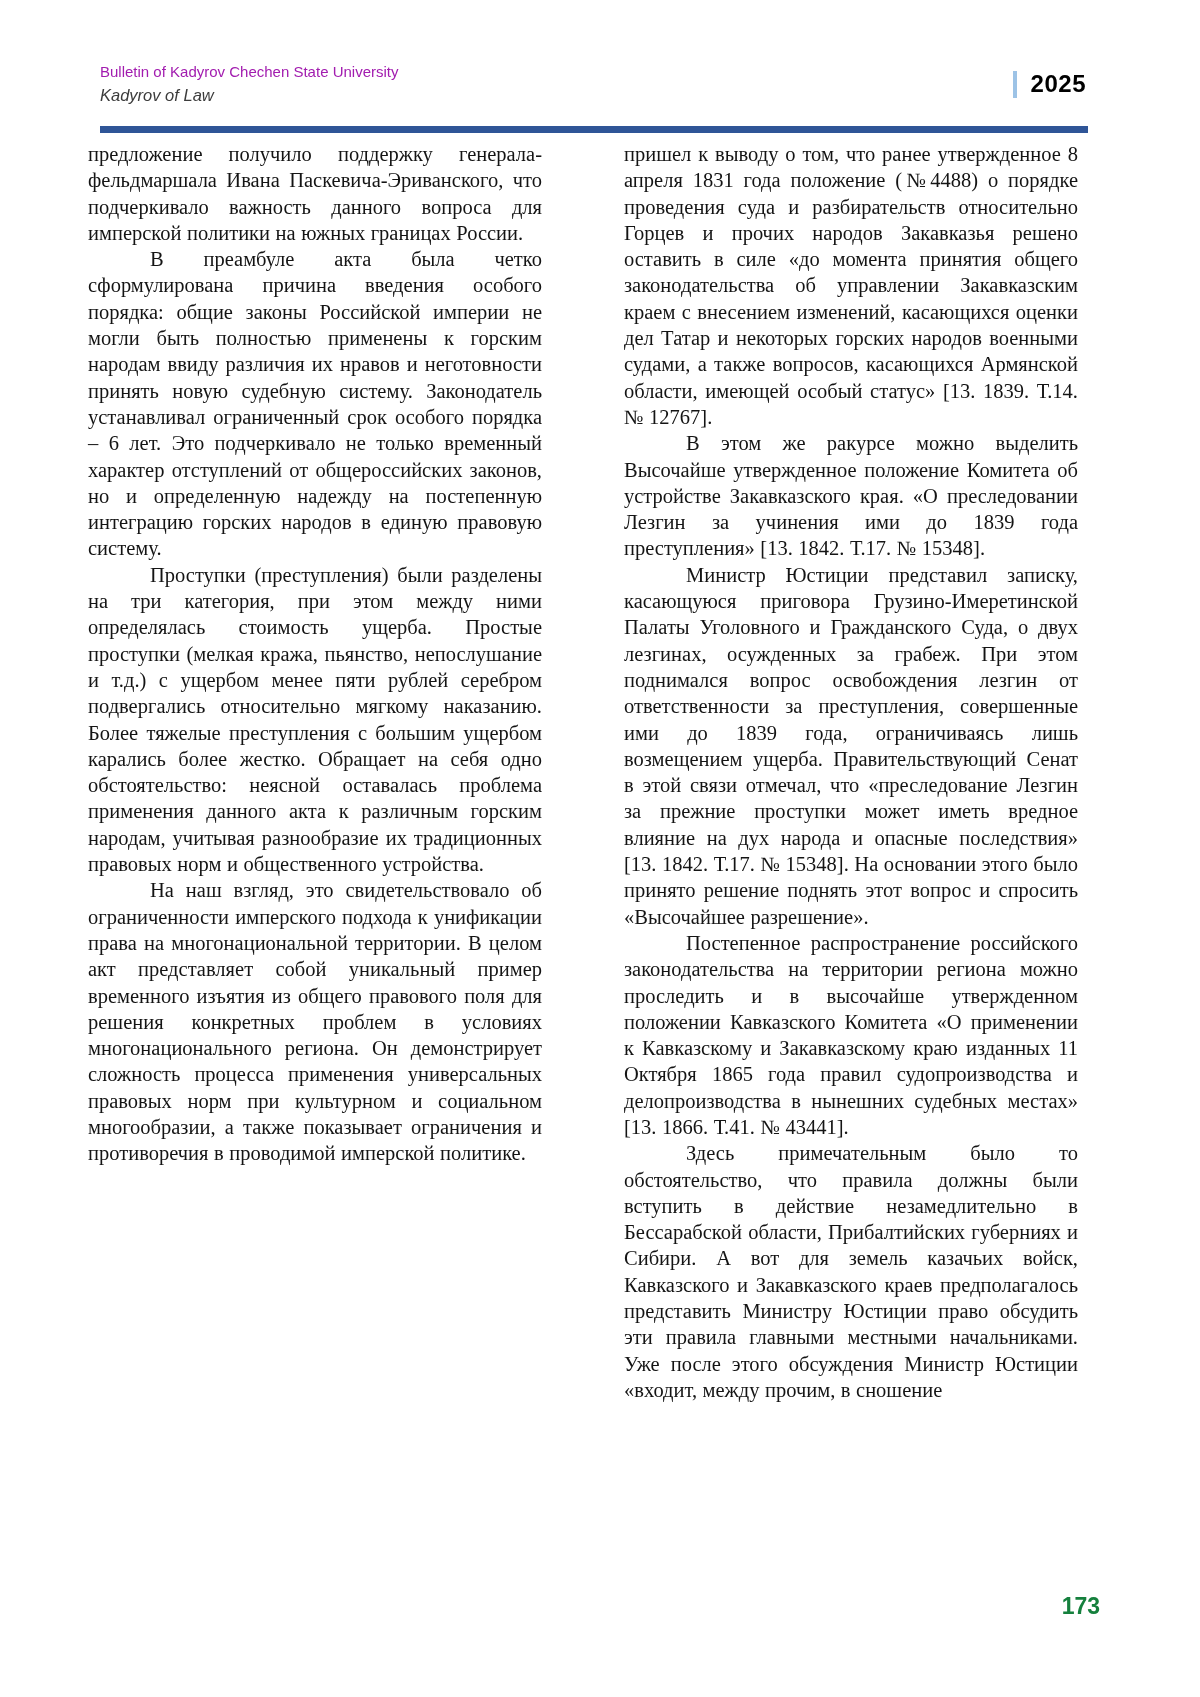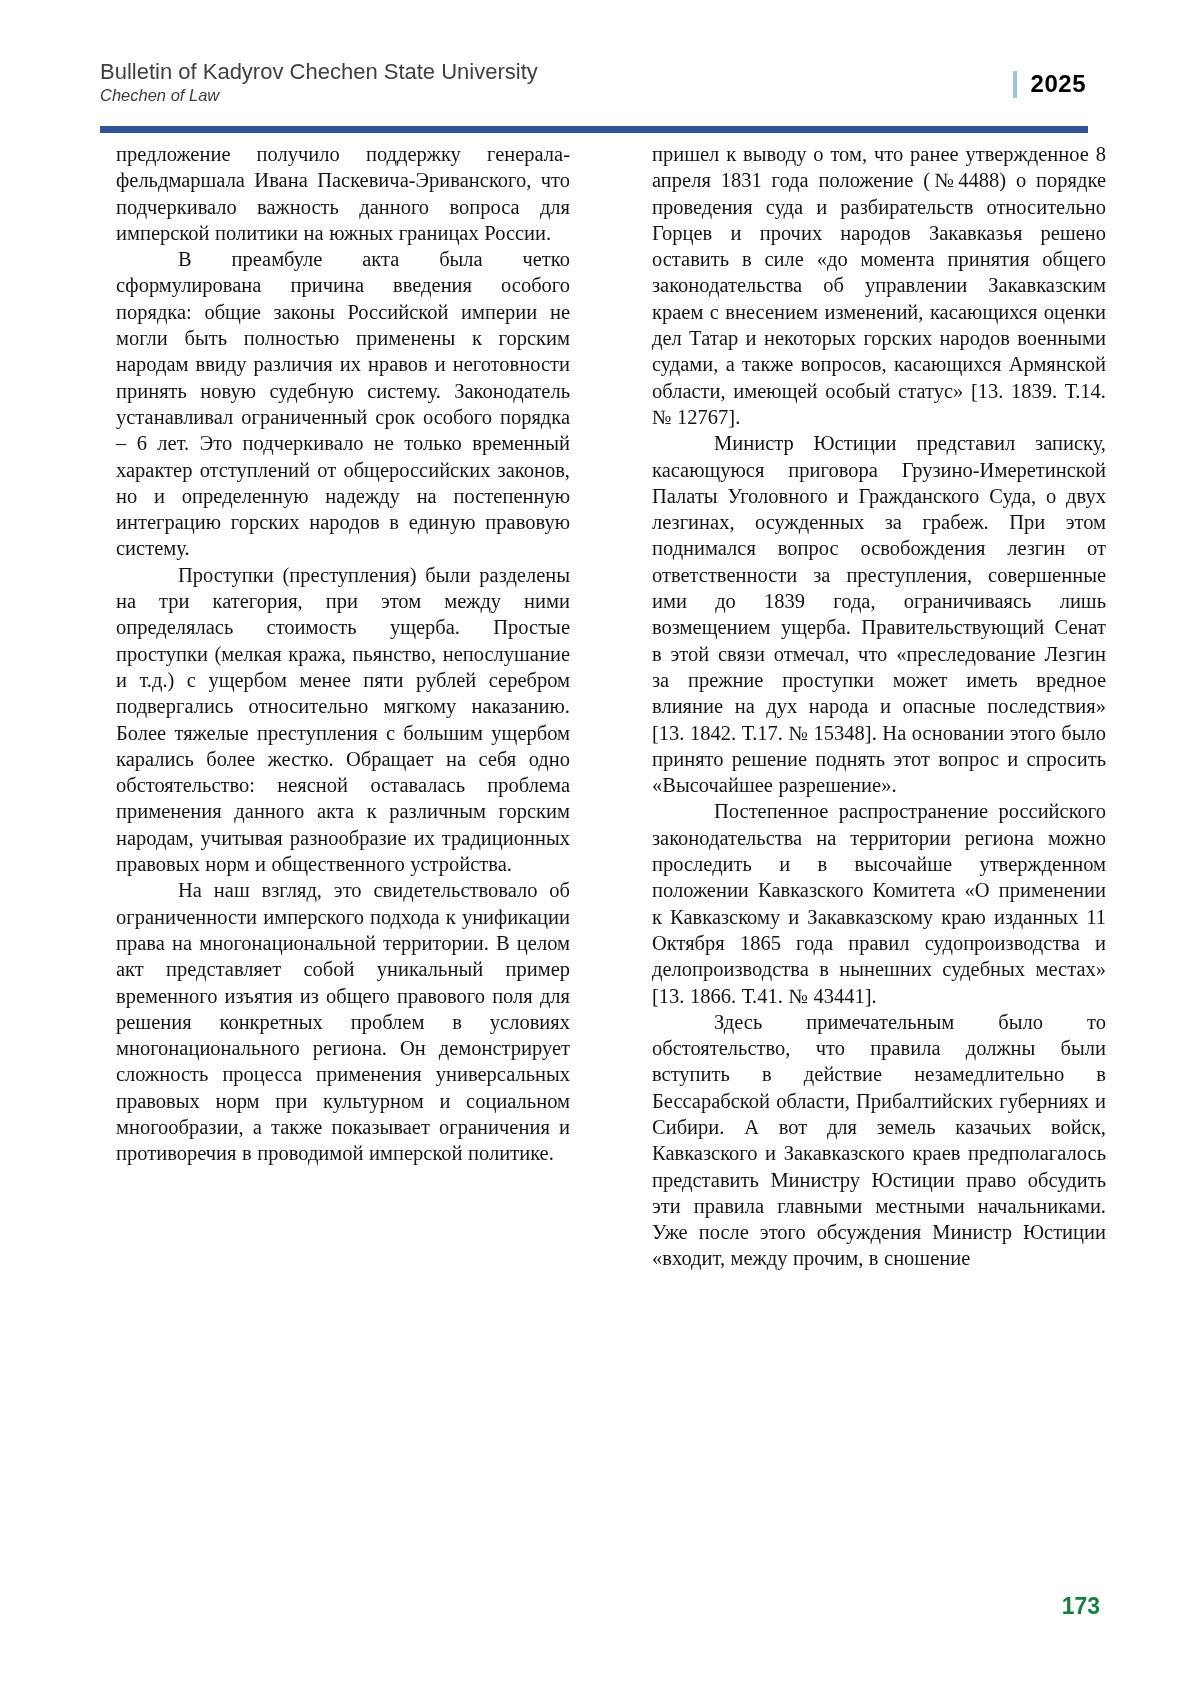--- a/index.html
+++ b/index.html
@@ -17,23 +17,23 @@
   }
   .page-header {
     position: absolute;
     left: 100px;
     top: 60px;
     width: 990px;
     font-family: "Liberation Sans", sans-serif;
     color: #3c3c3c;
   }
   .journal-title {
-    font-size: 22px;
+    font-size: 15px;
     line-height: 24px;
-    color: #404040;
+    color: #a21caf;
   }
   .journal-subtitle {
     font-size: 16.5px;
     font-style: italic;
     line-height: 22px;
     color: #3c3c3c;
   }
   .year-wrap {
     position: absolute;
     right: 4px;
@@ -57,21 +57,21 @@
   .header-rule {
     position: absolute;
     left: 100px;
     top: 126px;
     width: 988px;
     height: 7px;
     background: var(--rule-blue);
   }
   .columns {
     position: absolute;
-    left: 116px;
+    left: 88px;
     top: 141px;
     width: 990px;
     display: flex;
     gap: 82px;
   }
   .col {
     width: 466px;
     font-size: 20.5px;
     line-height: 26.3px;
     color: #141414;
@@ -97,38 +97,39 @@
     color: #15803d;
   }
 </style>
 </head>
 <body>
 
 <div class="page">
 
   <header class="page-header">
     <div class="journal-title">Bulletin of Kadyrov Chechen State University</div>
-    <div class="journal-subtitle">Chechen of Law</div>
+    <div class="journal-subtitle">Kadyrov of Law</div>
     <div class="year-wrap">
       <span class="year-bar"></span>
       <span class="year">2025</span>
     </div>
   </header>
 
   <div class="header-rule"></div>
 
   <main class="columns">
     <section class="col">
       <p lang="ru" class="continuation">предложение получило поддержку генерала-фельдмаршала Ивана Паскевича-Эриванского, что подчеркивало важность данного вопроса для имперской политики на южных границах России.</p>
       <p lang="ru">В преамбуле акта была четко сформулирована причина введения особого порядка: общие законы Российской империи не могли быть полностью применены к горским народам ввиду различия их нравов и неготовности принять новую судебную систему. Законодатель устанавливал ограниченный срок особого порядка – 6 лет. Это подчеркивало не только временный характер отступлений от общероссийских законов, но и определенную надежду на постепенную интеграцию горских народов в единую правовую систему.</p>
       <p lang="ru">Проступки (преступления) были разделены на три категория, при этом между ними определялась стоимость ущерба. Простые проступки (мелкая кража, пьянство, непослушание и т.д.) с ущербом менее пяти рублей серебром подвергались относительно мягкому наказанию. Более тяжелые преступления с большим ущербом карались более жестко. Обращает на себя одно обстоятельство: неясной оставалась проблема применения данного акта к различным горским народам, учитывая разнообразие их традиционных правовых норм и общественного устройства.</p>
       <p lang="ru">На наш взгляд, это свидетельствовало об ограниченности имперского подхода к унификации права на многонациональной территории. В целом акт представляет собой уникальный пример временного изъятия из общего правового поля для решения конкретных проблем в условиях многонационального региона. Он демонстрирует сложность процесса применения универсальных правовых норм при культурном и социальном многообразии, а также показывает ограничения и противоречия в проводимой имперской политике.</p>
     </section>
     <section class="col">
       <p lang="ru" class="continuation">пришел к выводу о том, что ранее утвержденное 8 апреля 1831 года положение (№4488) о порядке проведения суда и разбирательств относительно Горцев и прочих народов Закавказья решено оставить в силе «до момента принятия общего законодательства об управлении Закавказским краем с внесением изменений, касающихся оценки дел Татар и некоторых горских народов военными судами, а также вопросов, касающихся Армянской области, имеющей особый статус» [13. 1839. Т.14. № 12767].</p>
+      <p lang="ru">В этом же ракурсе можно выделить Высочайше утвержденное положение Комитета об устройстве Закавказского края. «О преследовании Лезгин за учинения ими до 1839 года преступления» [13. 1842. Т.17. № 15348].</p>
       <p lang="ru">Министр Юстиции представил записку, касающуюся приговора Грузино-Имеретинской Палаты Уголовного и Гражданского Суда, о двух лезгинах, осужденных за грабеж. При этом поднимался вопрос освобождения лезгин от ответственности за преступления, совершенные ими до 1839 года, ограничиваясь лишь возмещением ущерба. Правительствующий Сенат в этой связи отмечал, что «преследование Лезгин за прежние проступки может иметь вредное влияние на дух народа и опасные последствия» [13. 1842. Т.17. № 15348]. На основании этого было принято решение поднять этот вопрос и спросить «Высочайшее разрешение».</p>
       <p lang="ru">Постепенное распространение российского законодательства на территории региона можно проследить и в высочайше утвержденном положении Кавказского Комитета «О применении к Кавказскому и Закавказскому краю изданных 11 Октября 1865 года правил судопроизводства и делопроизводства в нынешних судебных местах» [13. 1866. Т.41. № 43441].</p>
       <p lang="ru">Здесь примечательным было то обстоятельство, что правила должны были вступить в действие незамедлительно в Бессарабской области, Прибалтийских губерниях и Сибири. А вот для земель казачьих войск, Кавказского и Закавказского краев предполагалось представить Министру Юстиции право обсудить эти правила главными местными начальниками. Уже после этого обсуждения Министр Юстиции «входит, между прочим, в сношение</p>
     </section>
   </main>
 
   <footer class="page-footer">
     <span>173</span>
   </footer>
 

